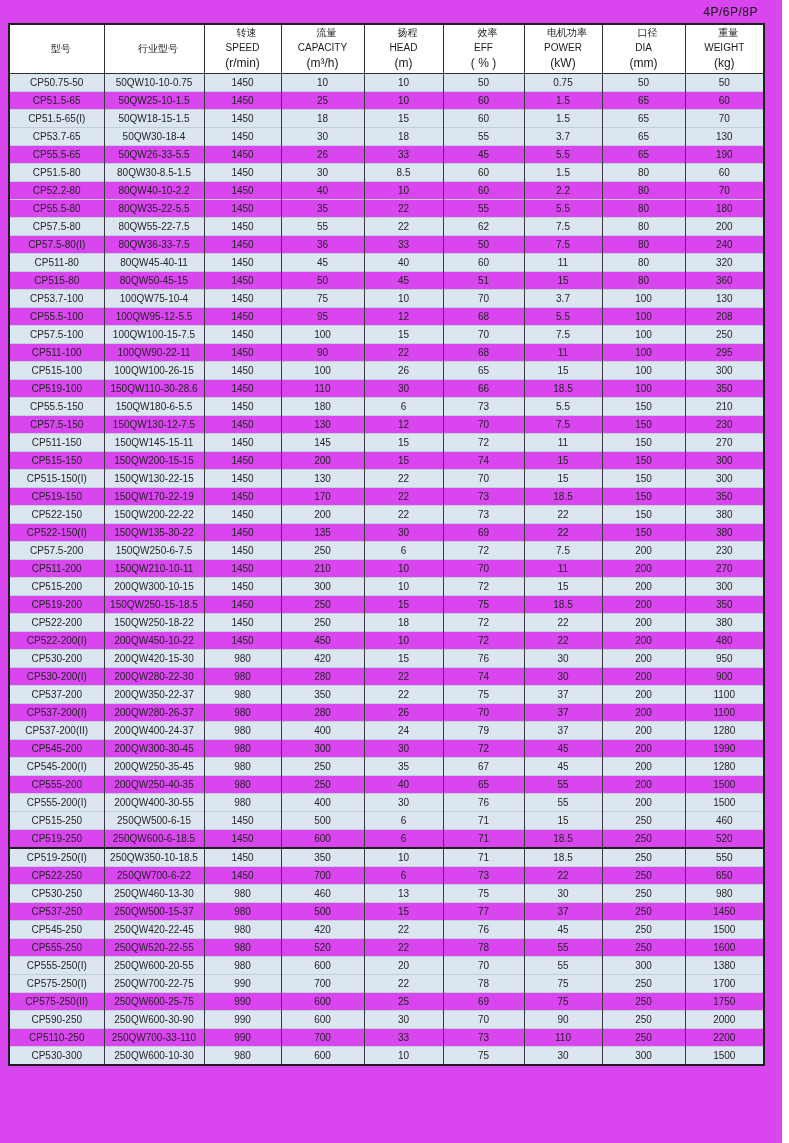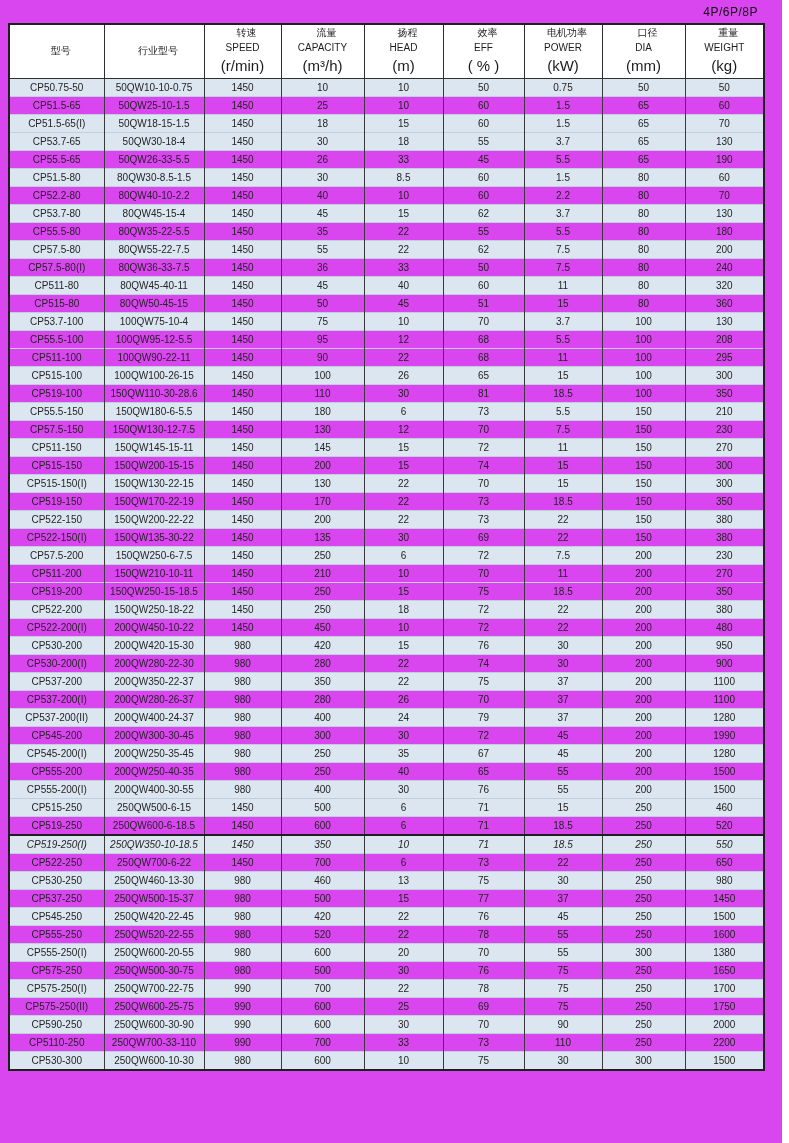--- a/index.html
+++ b/index.html
@@ -55,25 +55,24 @@
     height: 17px;
     padding: 0;
     overflow: hidden;
     white-space: nowrap;
   }
   table.spec-table tr.shaded td {
     background: #dce6f1;
   }
   table.spec-table tr.group-start td {
     border-top: 2px solid #1f1f1f;
-    font-style: italic;
   }
   .hdr-zh { display: block; margin-left: 8px; }
   .hdr-en { display: block; }
-  .hdr-unit { display: block; font-size: 15px; }
+  .hdr-unit { display: block; font-size: 12px; }
 </style>
 </head>
 <body>
 
 <div class="page">
   <div class="corner-label">4P/6P/8P</div>
 
   <table class="spec-table">
     <colgroup>
         <col style="width: 95px;">
@@ -202,31 +201,20 @@
           <td>CP52.2-80</td>
           <td>80QW40-10-2.2</td>
           <td>1450</td>
           <td>40</td>
           <td>10</td>
           <td>60</td>
           <td>2.2</td>
           <td>80</td>
           <td>70</td>
         </tr>
-        <tr class="shaded">
-          <td>CP53.7-80</td>
-          <td>80QW45-15-4</td>
-          <td>1450</td>
-          <td>45</td>
-          <td>15</td>
-          <td>62</td>
-          <td>3.7</td>
-          <td>80</td>
-          <td>130</td>
-        </tr>
         <tr>
           <td>CP55.5-80</td>
           <td>80QW35-22-5.5</td>
           <td>1450</td>
           <td>35</td>
           <td>22</td>
           <td>55</td>
           <td>5.5</td>
           <td>80</td>
           <td>180</td>
@@ -290,20 +278,31 @@
           <td>CP55.5-100</td>
           <td>100QW95-12-5.5</td>
           <td>1450</td>
           <td>95</td>
           <td>12</td>
           <td>68</td>
           <td>5.5</td>
           <td>100</td>
           <td>208</td>
         </tr>
+        <tr class="shaded">
+          <td>CP57.5-100</td>
+          <td>100QW100-15-7.5</td>
+          <td>1450</td>
+          <td>100</td>
+          <td>15</td>
+          <td>70</td>
+          <td>7.5</td>
+          <td>100</td>
+          <td>250</td>
+        </tr>
         <tr>
           <td>CP511-100</td>
           <td>100QW90-22-11</td>
           <td>1450</td>
           <td>90</td>
           <td>22</td>
           <td>68</td>
           <td>11</td>
           <td>100</td>
           <td>295</td>
@@ -318,21 +317,21 @@
           <td>15</td>
           <td>100</td>
           <td>300</td>
         </tr>
         <tr>
           <td>CP519-100</td>
           <td>150QW110-30-28.6</td>
           <td>1450</td>
           <td>110</td>
           <td>30</td>
-          <td>81</td>
+          <td>66</td>
           <td>18.5</td>
           <td>100</td>
           <td>350</td>
         </tr>
         <tr class="shaded">
           <td>CP55.5-150</td>
           <td>150QW180-6-5.5</td>
           <td>1450</td>
           <td>180</td>
           <td>6</td>
@@ -433,20 +432,31 @@
           <td>CP511-200</td>
           <td>150QW210-10-11</td>
           <td>1450</td>
           <td>210</td>
           <td>10</td>
           <td>70</td>
           <td>11</td>
           <td>200</td>
           <td>270</td>
         </tr>
+        <tr class="shaded">
+          <td>CP515-200</td>
+          <td>200QW300-10-15</td>
+          <td>1450</td>
+          <td>300</td>
+          <td>10</td>
+          <td>72</td>
+          <td>15</td>
+          <td>200</td>
+          <td>300</td>
+        </tr>
         <tr>
           <td>CP519-200</td>
           <td>150QW250-15-18.5</td>
           <td>1450</td>
           <td>250</td>
           <td>15</td>
           <td>75</td>
           <td>18.5</td>
           <td>200</td>
           <td>350</td>
@@ -663,31 +673,20 @@
         <tr class="shaded">
           <td>CP555-250(I)</td>
           <td>250QW600-20-55</td>
           <td>980</td>
           <td>600</td>
           <td>20</td>
           <td>70</td>
           <td>55</td>
           <td>300</td>
           <td>1380</td>
-        </tr>
-        <tr>
-          <td>CP575-250</td>
-          <td>250QW500-30-75</td>
-          <td>980</td>
-          <td>500</td>
-          <td>30</td>
-          <td>76</td>
-          <td>75</td>
-          <td>250</td>
-          <td>1650</td>
         </tr>
         <tr class="shaded">
           <td>CP575-250(I)</td>
           <td>250QW700-22-75</td>
           <td>990</td>
           <td>700</td>
           <td>22</td>
           <td>78</td>
           <td>75</td>
           <td>250</td>

